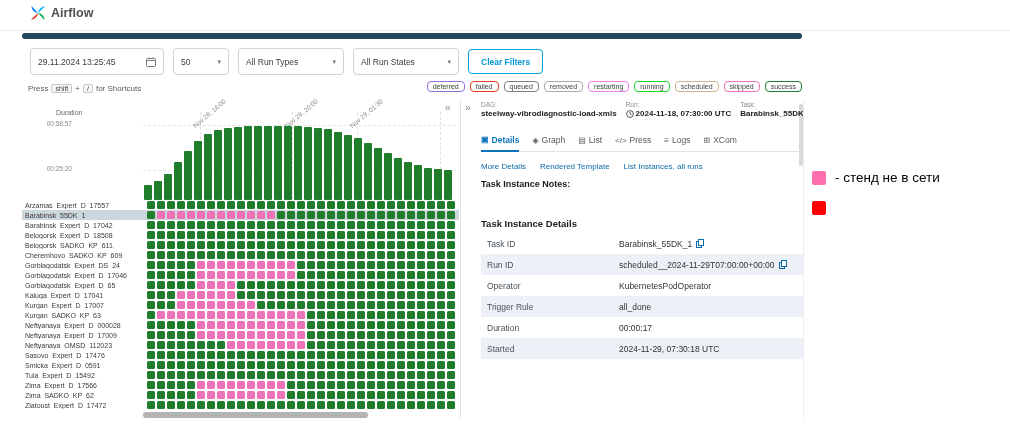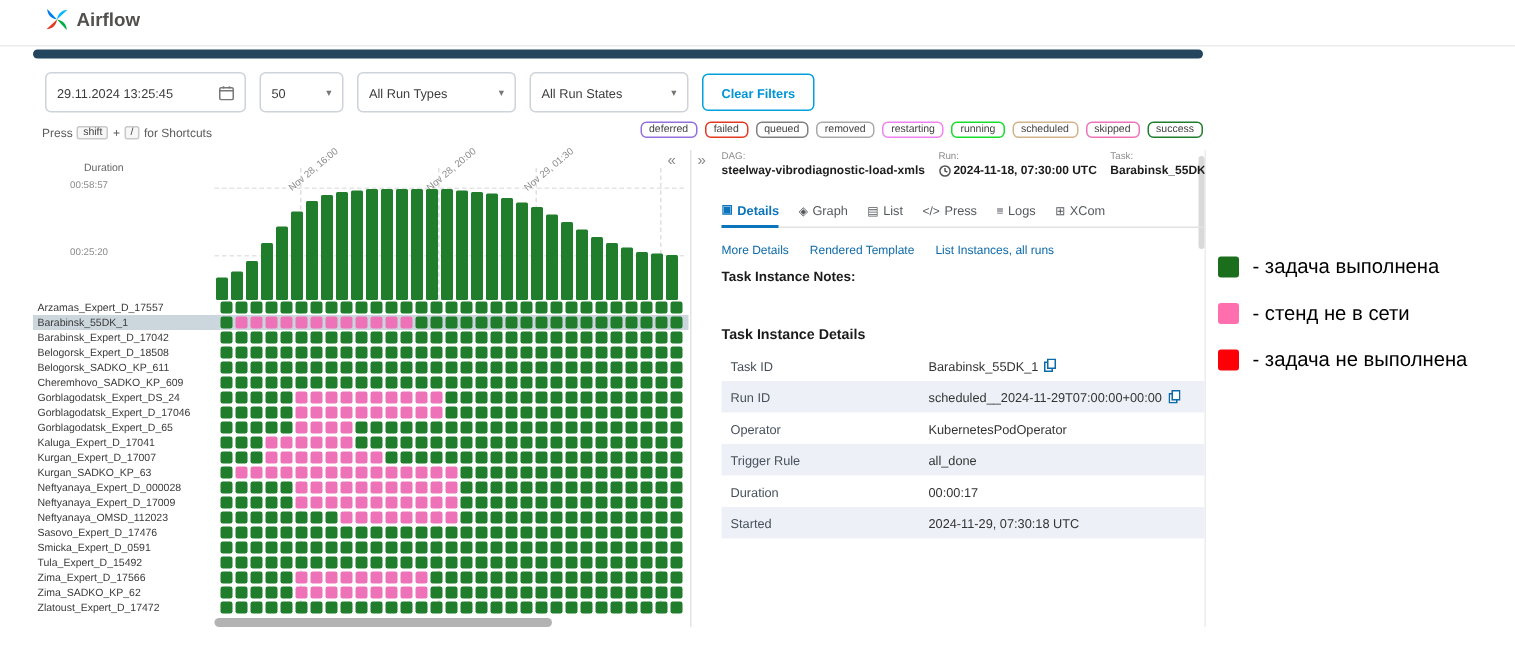--- a/index.html
+++ b/index.html
@@ -1060,26 +1060,21 @@
       <div class="drow shade">
         <div class="dkey">Started</div>
         <div class="dval">
           <span>2024-11-29, 07:30:18 UTC</span>
         </div>
       </div>
     </div>
 
   <div class="legend">
       <div class="legend-item">
-        <span class="legend-sq" style="background: rgb(27, 110, 27);"></span>
-        <span class="legend-label">- задача выполнена</span>
-      </div>
-      <div class="legend-item">
         <span class="legend-sq" style="background: rgb(255, 111, 174);"></span>
         <span class="legend-label">- стенд не в сети</span>
       </div>
       <div class="legend-item">
         <span class="legend-sq" style="background: rgb(251, 0, 7);"></span>
-        <span class="legend-label">- задача не выполнена</span>
       </div>
     </div>
 
 </div>
 
 </body></html>

